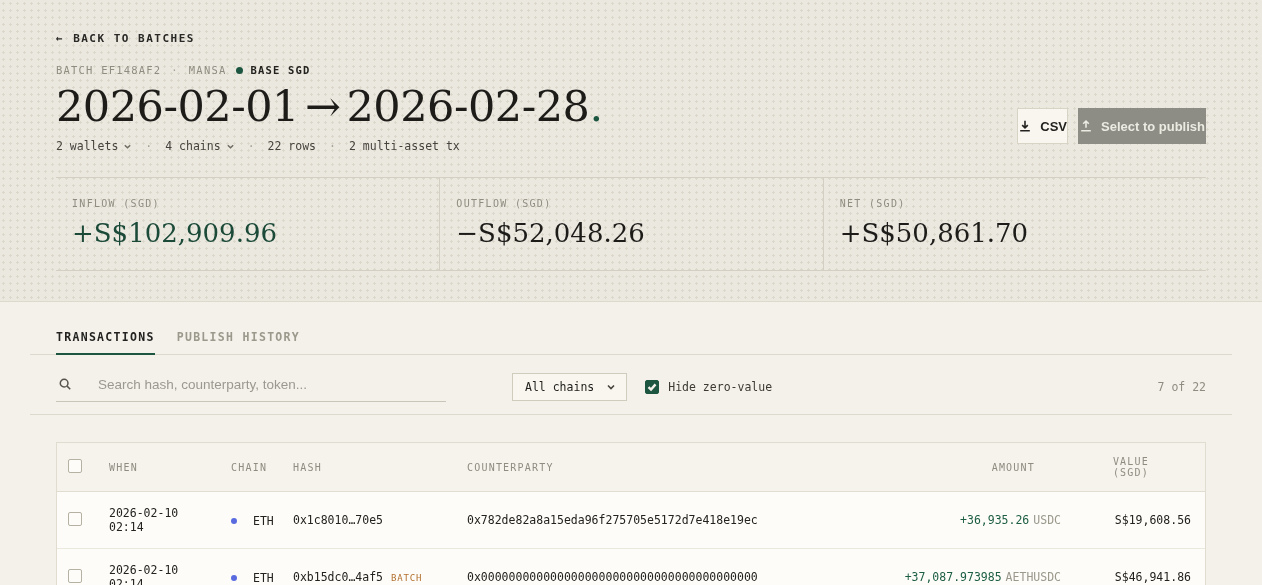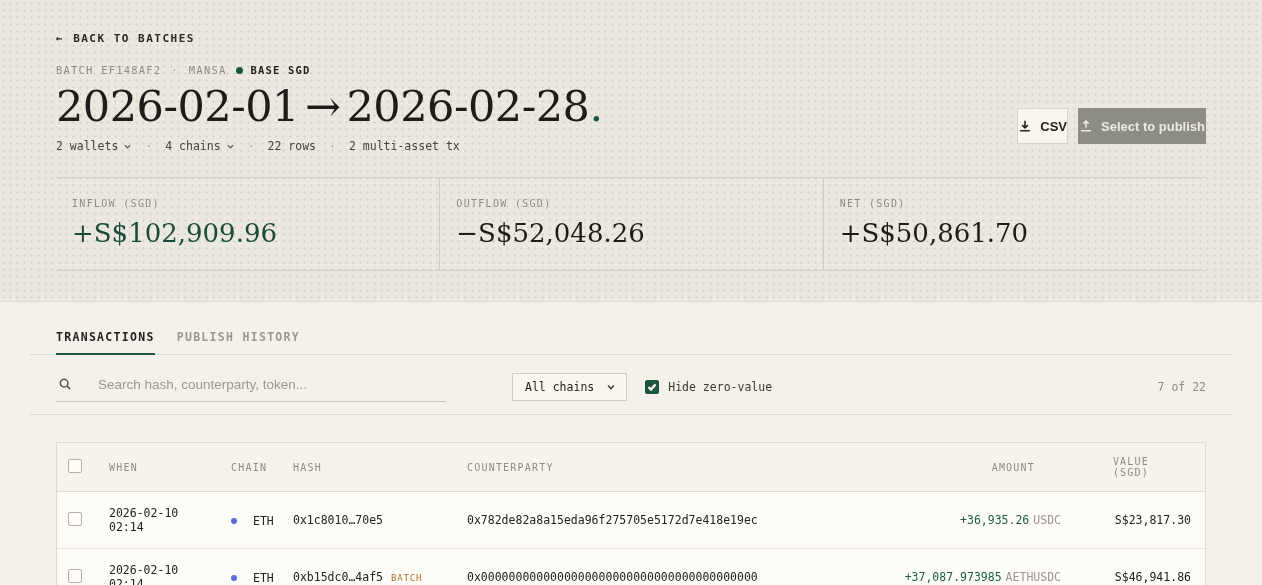--- a/index.html
+++ b/index.html
@@ -268,21 +268,21 @@
         <tr>
           <td class="c-check"><span class="cb"></span></td>
           <td>2026-02-10 02:14</td>
           <td><span class="chain-cell">
                 <i class="eth-dot"></i>
                 <span>ETH</span>
               </span></td>
           <td><span class="hash">0x1c8010…70e5</span></td>
           <td class="cp">0x782de82a8a15eda96f275705e5172d7e418e19ec</td>
           <td class="r"><span class="amt pos">+36,935.26</span><span class="tok">USDC</span></td>
-          <td class="r c-val">S$23,817.30</td>
+          <td class="r c-val">S$19,608.56</td>
         </tr>
         <tr>
           <td class="c-check"><span class="cb"></span></td>
           <td>2026-02-10 02:14</td>
           <td><span class="chain-cell">
                 <i class="eth-dot"></i>
                 <span>ETH</span>
               </span></td>
           <td><span class="hash">0xb15dc0…4af5</span><span class="badge-multi">BATCH</span></td>
           <td class="cp">0x0000000000000000000000000000000000000000</td>

